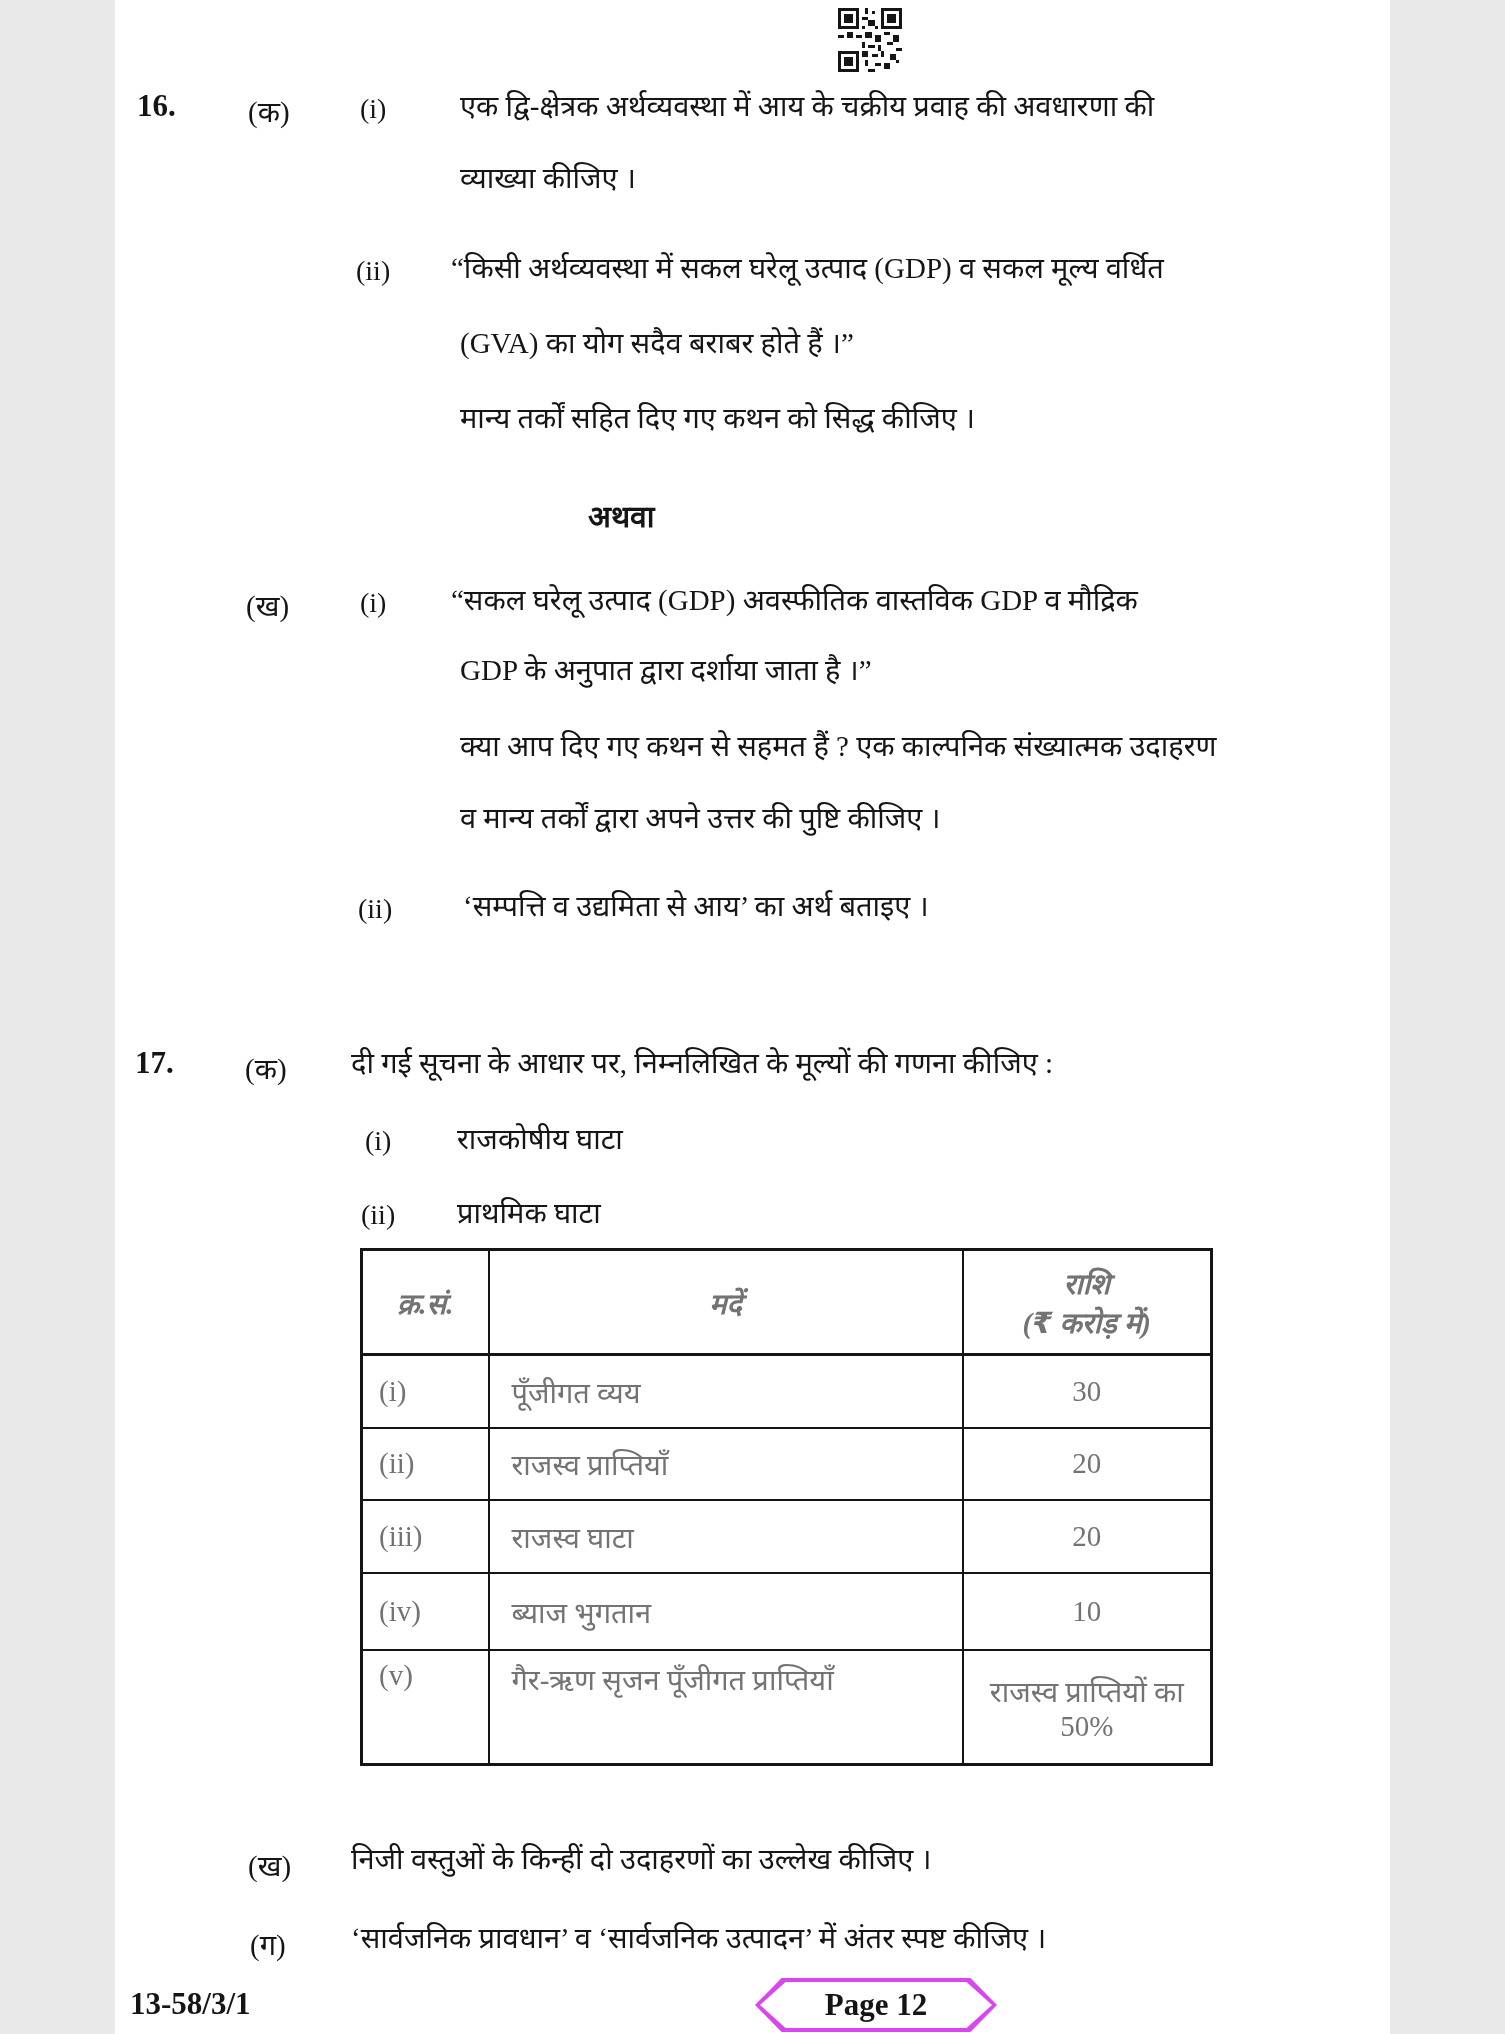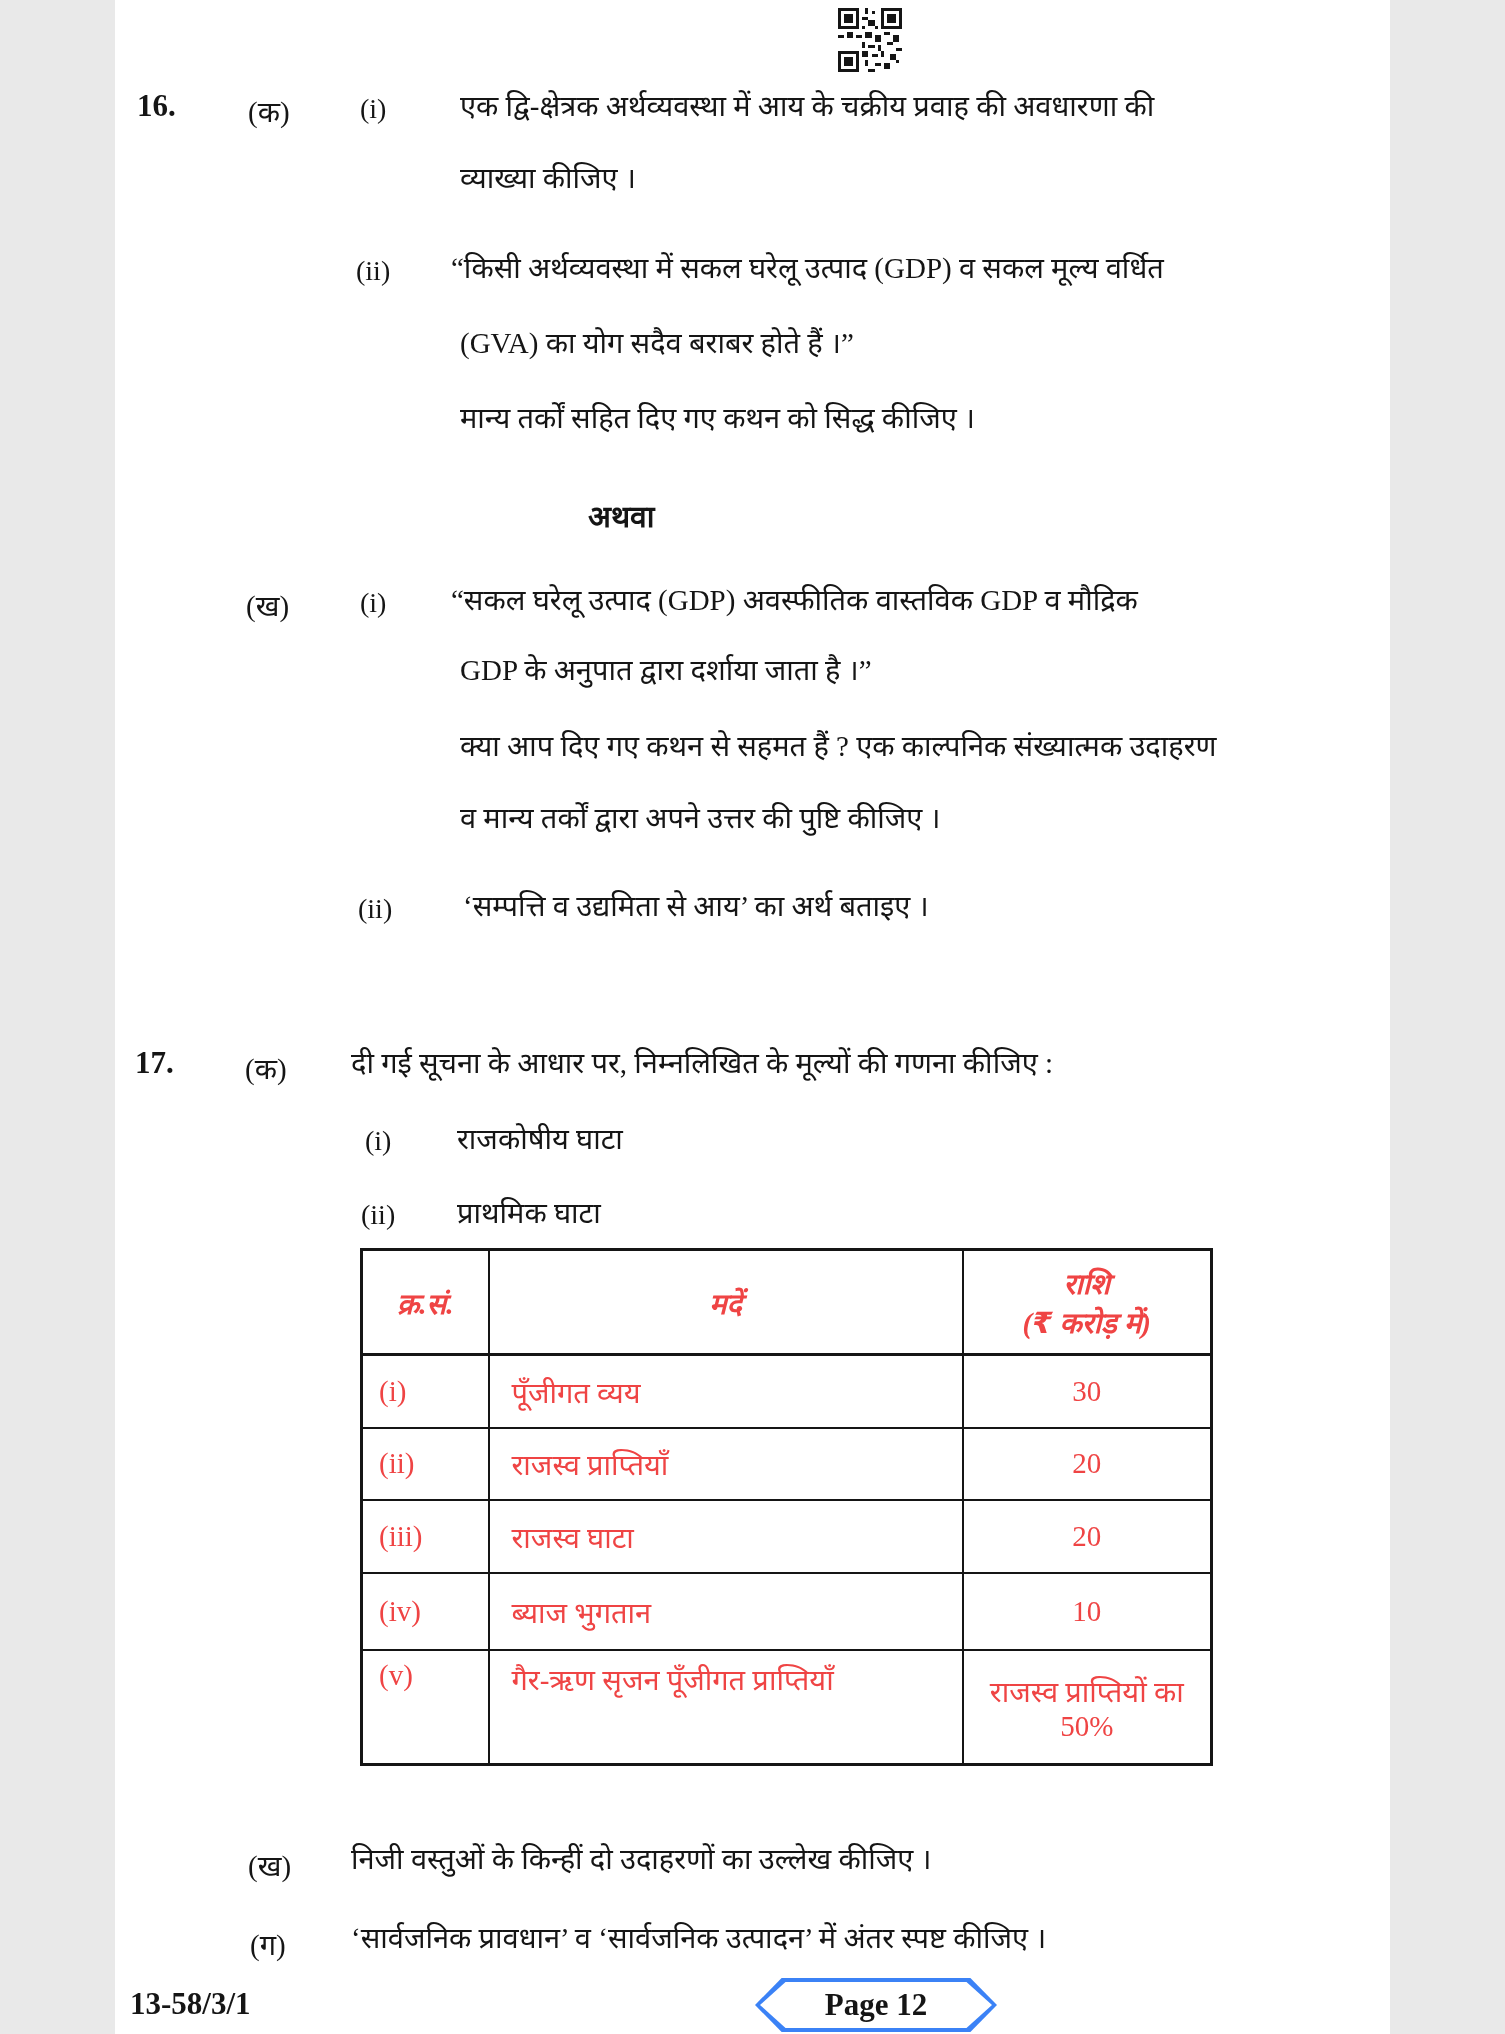--- a/index.html
+++ b/index.html
@@ -20,42 +20,42 @@
     left:1380px; width:95px; text-align:right;
     font-size:30px; font-style:italic;
     font-family:"DejaVu Serif","Liberation Serif",serif;
   }
   .qr-box { position:absolute; left:723px; top:8px; width:64px; height:64px; }
 
   
   table.info-table {
     position:absolute; left:245px; top:1248px;
     border-collapse:collapse; table-layout:fixed;
-    font-size:29px; color:#ef4444;
+    font-size:29px; color:#737373;
     border:3px solid #151515;
   }
   .info-table th, .info-table td {
     border:2px solid #151515; overflow:hidden;
   }
   .info-table thead th {
     font-weight:bold; font-style:italic; text-align:center;
     border-bottom:3px solid #151515;
   }
   .col-sno  { width:127px; }
   .col-item { width:474px; }
   .col-amt  { width:249px; }
   .cell-sno  { padding-left:16px; text-align:left; vertical-align:middle; }
   .cell-item { padding-left:22px; text-align:left; vertical-align:middle; }
   .cell-amt  { text-align:center; vertical-align:middle; }
   tr.row-v .cell-sno, tr.row-v .cell-item { vertical-align:top; padding-top:8px; }
 
   
   .hex {
     position:absolute; left:640px; top:1978px; width:242px; height:54px;
-    background:#3b82f6;
+    background:#d946ef;
     clip-path:polygon(0 50%, 11% 0, 89% 0, 100% 50%, 89% 100%, 11% 100%);
     display:flex; align-items:center; justify-content:center;
   }
   .hex-inner {
     position:absolute; left:5px; top:4px; right:5px; bottom:4px;
     background:#ffffff;
     clip-path:polygon(0 50%, 11% 0, 89% 0, 100% 50%, 89% 100%, 11% 100%);
   }
   .hex-label { position:relative; font-size:31px; font-weight:bold; }
   .footer-code { font-size:31px; font-weight:bold; }

